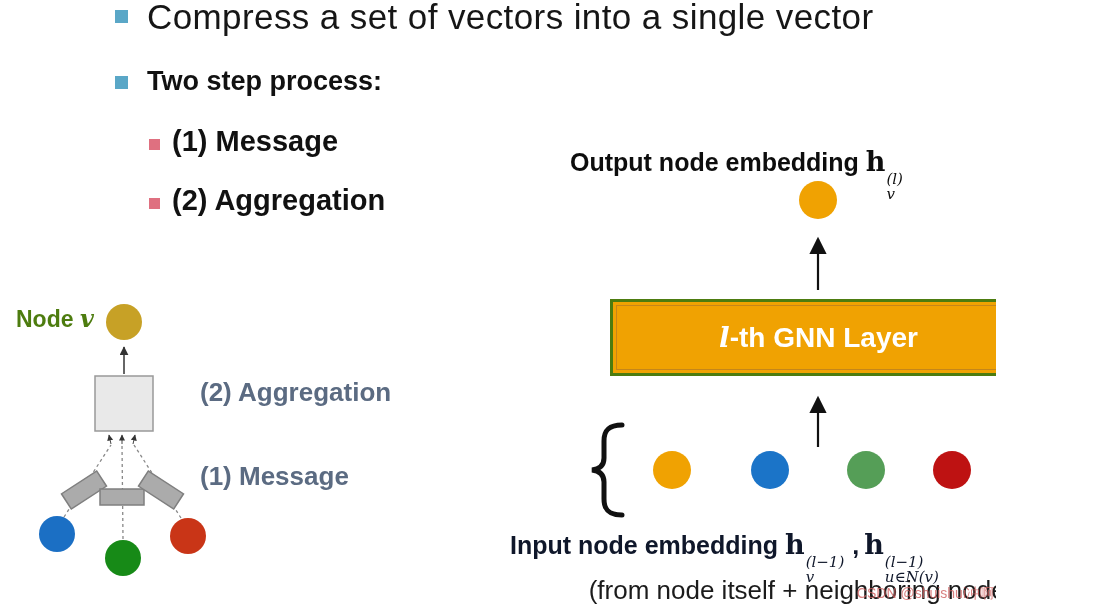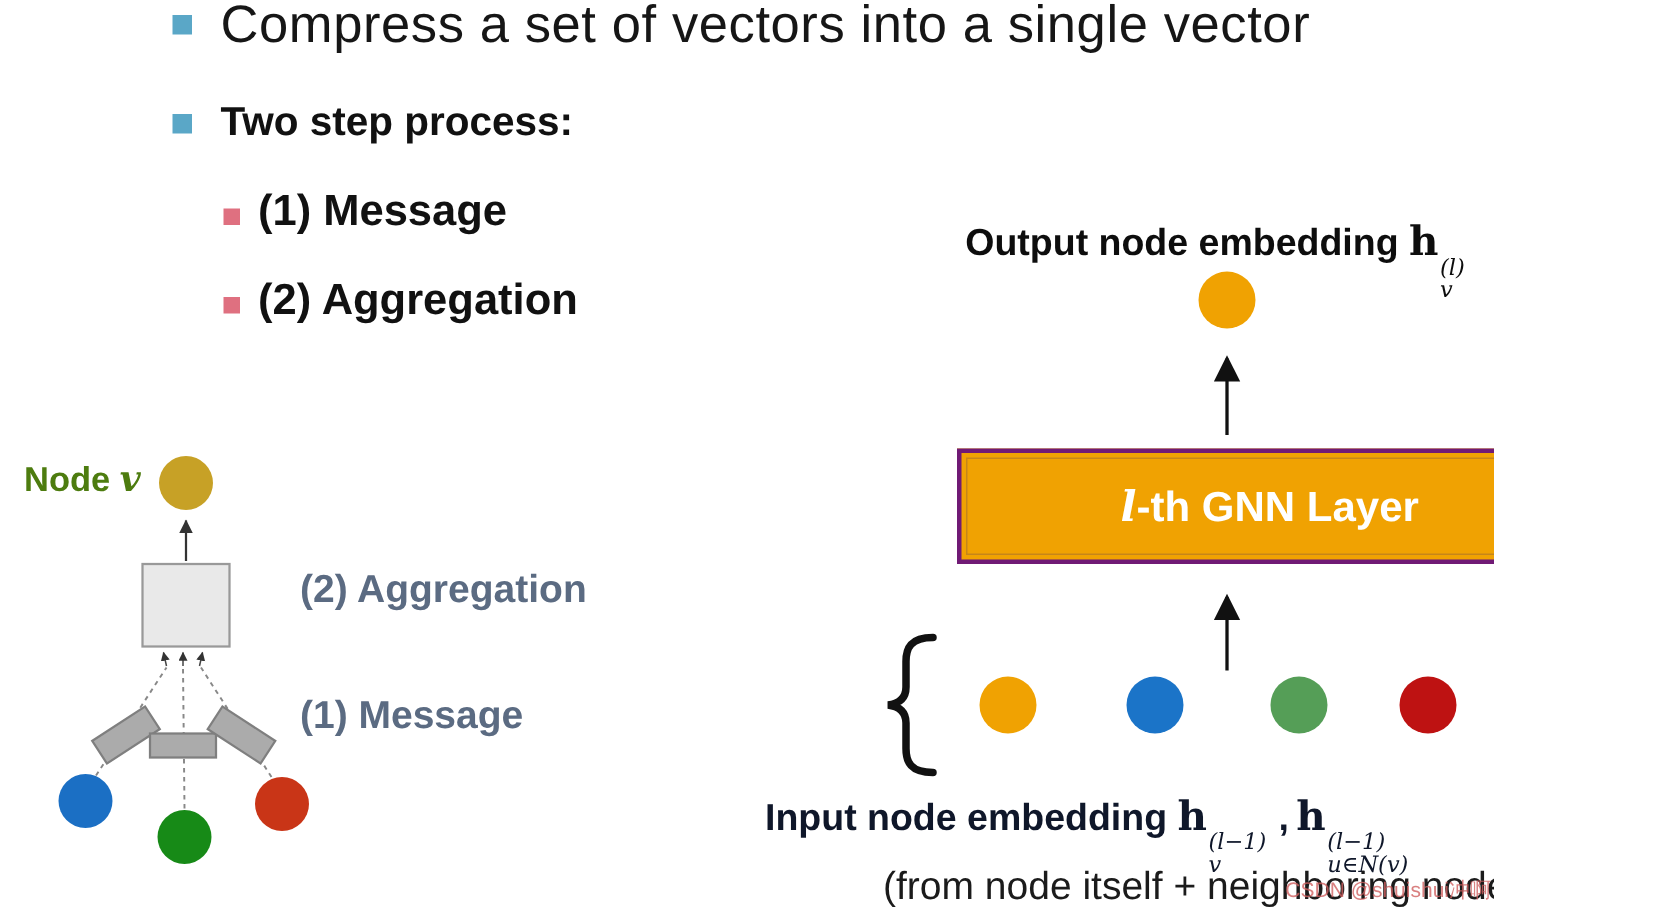--- a/index.html
+++ b/index.html
@@ -21,26 +21,26 @@
   .cursor{left:1007px;top:1px;width:2px;height:44px;background:#111;z-index:2;}
 
   
   .node-label{left:16px;top:304px;font-size:23px;font-weight:bold;color:#4d7c0f;z-index:2;}
   .node-var{font-family:"DejaVu Serif",serif;font-style:italic;font-size:24px;}
   .step-label{font-size:26px;font-weight:bold;color:#5B6B82;z-index:2;}
   .step2{left:200px;top:377px;}
   .step1{left:200px;top:461px;}
 
   
-  .out-label{left:570px;top:146px;width:480px;text-align:center;font-size:25px;font-weight:bold;color:#0d0d0d;z-index:2;}
+  .out-label{left:570px;top:146px;width:480px;font-size:25px;font-weight:bold;color:#0d0d0d;z-index:2;}
   .gnn-box{
     left:610px;top:299px;width:417px;height:77px;background:#F0A202;
-    border:3px solid #701a75;box-sizing:border-box;
+    border:3px solid #4d7c0f;box-sizing:border-box;
     box-shadow:inset 0 0 0 3px #F0A202, inset 0 0 0 4px #C5861A;
-    display:flex;align-items:center;justify-content:center;z-index:2;margin-left:28px;
+    display:flex;align-items:center;justify-content:center;z-index:2;
   }
   .gnn-text{color:#ffffff;font-size:28px;font-weight:bold;}
   .gnn-l{font-family:"DejaVu Serif",serif;font-style:italic;}
   .in-label{left:510px;top:529px;width:600px;text-align:left;font-size:25px;font-weight:bold;color:#0f172a;z-index:2;}
   .caption{left:508px;top:575px;width:600px;text-align:center;font-size:26px;color:#1b1b1b;z-index:2;}
 
   
   .fm-h{font-family:"DejaVu Serif",serif;font-weight:bold;font-size:27px;}
   .stack{display:inline-flex;flex-direction:column;align-items:flex-start;vertical-align:-13px;line-height:1;font-size:15px;margin-left:1px;}
   .stack .sup,.stack .sub{font-family:"DejaVu Serif",serif;font-style:italic;font-weight:normal;line-height:1.02;}

